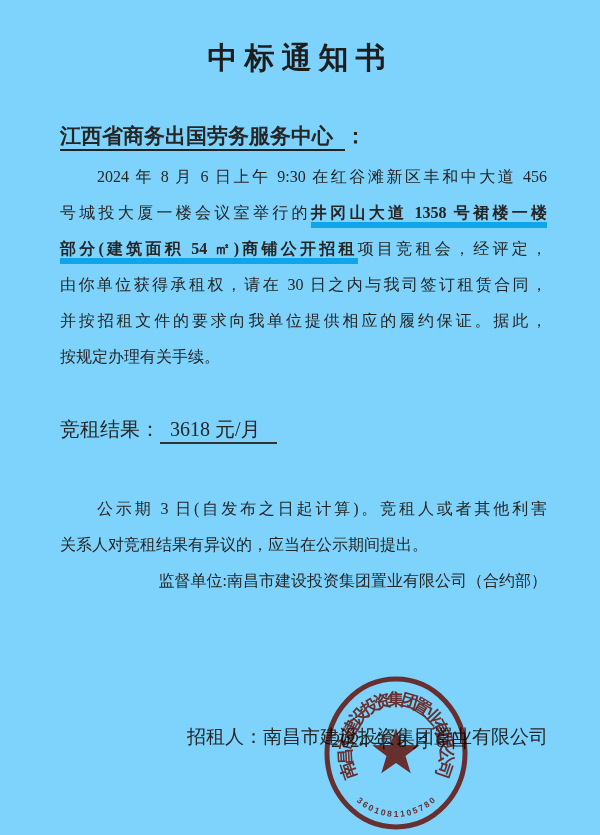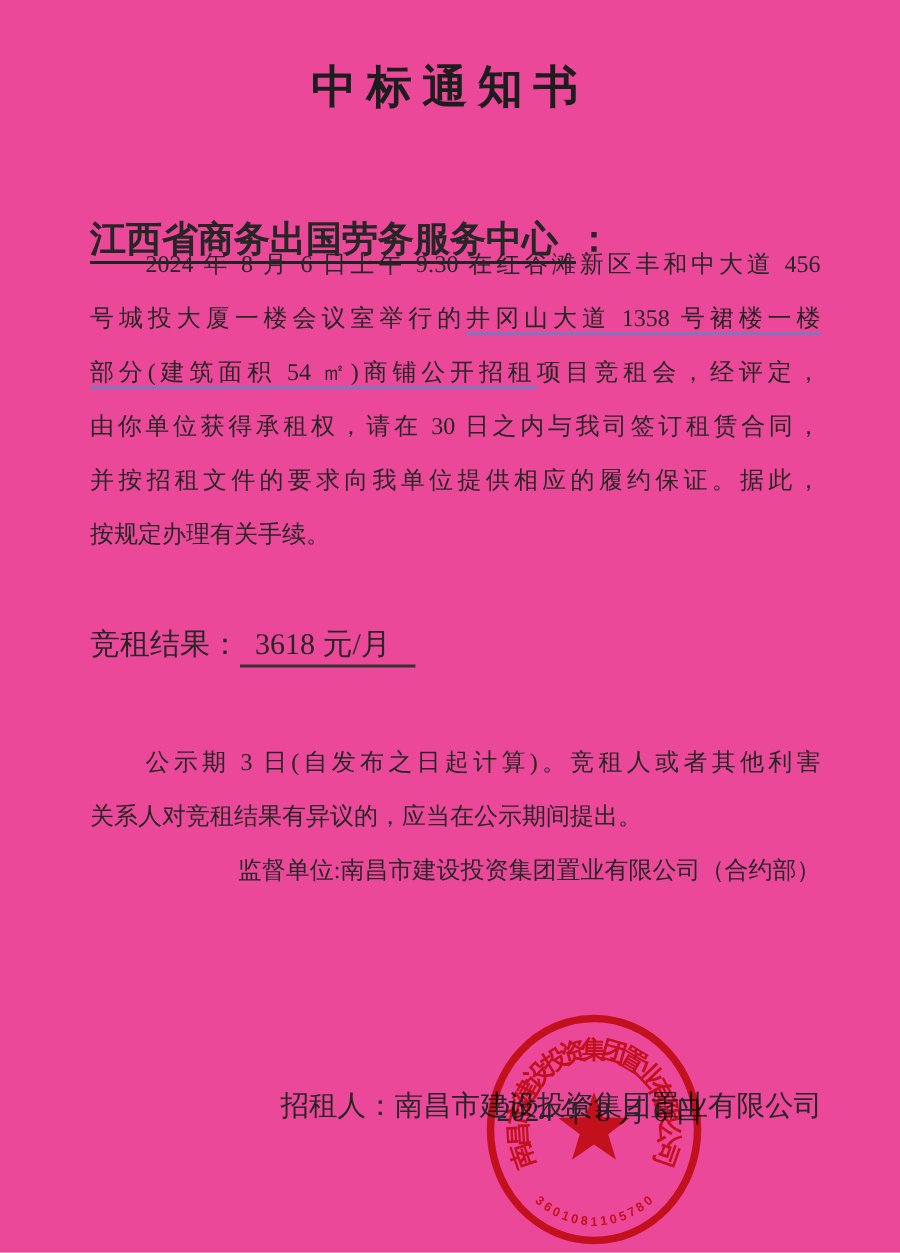--- a/index.html
+++ b/index.html
@@ -1,38 +1,38 @@
 <!DOCTYPE html>
 <html><head>
 <meta charset="utf-8">
 <style>
   html,body { margin:0; padding:0; }
   .page {
     position: relative;
     width: 600px;
     height: 835px;
-    background: #ec4899;
+    background: #7dd3fc;
     overflow: hidden;
     font-family: "Liberation Serif", "DejaVu Serif", serif;
     color: #262626;
   }
   .title {
     position: absolute;
     top: 38px; left: 0; width: 600px;
     margin: 0;
     text-align: center;
     font-size: 30px;
     font-weight: 700;
     letter-spacing: 7px;
     color: #1d1d1d;
   }
   .addressee {
     position: absolute;
-    top: 143px; left: 60px;
-    font-size: 24px;
+    top: 122px; left: 60px;
+    font-size: 21px;
     font-weight: 700;
     white-space: nowrap;
   }
   .addressee .addr-name {
     border-bottom: 2px solid #222;
     padding-right: 12px;
     padding-bottom: 1px;
   }
   .para {
     position: absolute;
@@ -47,22 +47,22 @@
     line-height: 36px;
     text-align: left;
   }
   .para .line.stretch {
     text-align: justify;
     text-align-last: justify;
     text-justify: inter-character;
   }
   .para .line.indent { padding-left: 37px; text-align: right; }
   .em {
-    font-weight: 400;
-    border-bottom: 1px solid #0ea5e9;
+    font-weight: 700;
+    border-bottom: 6px solid #0ea5e9;
     padding-bottom: 1px;
   }
   .result-line {
     position: absolute;
     top: 416px; left: 60px;
     font-size: 20px;
     white-space: nowrap;
   }
   .result-label { font-weight: 400; }
   .result-value {

